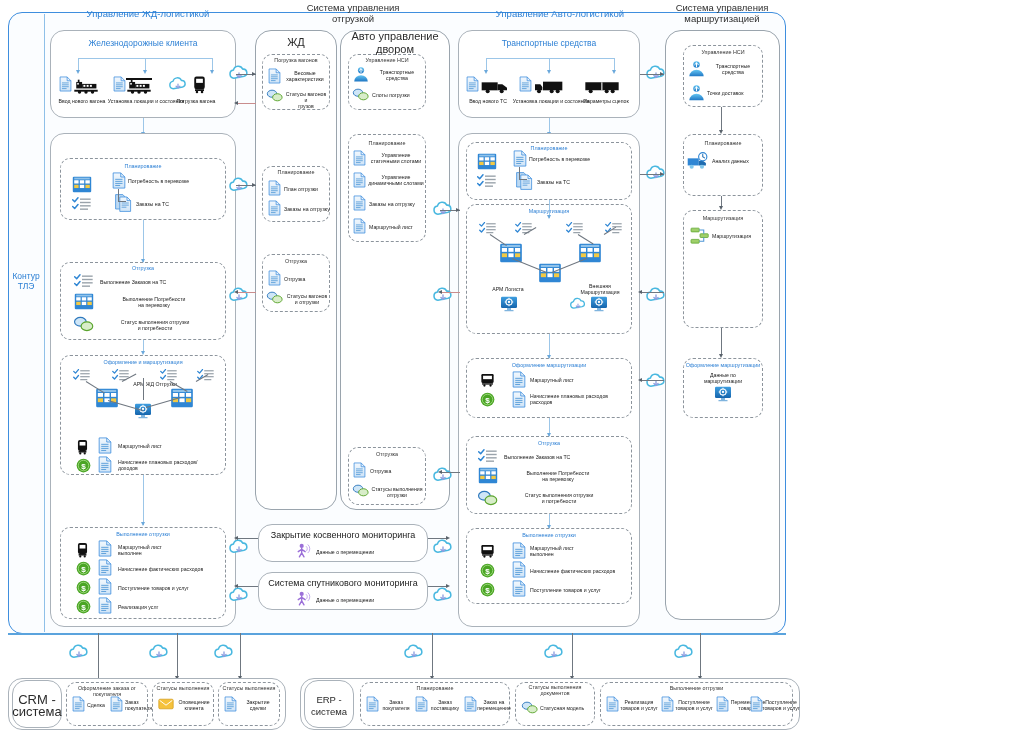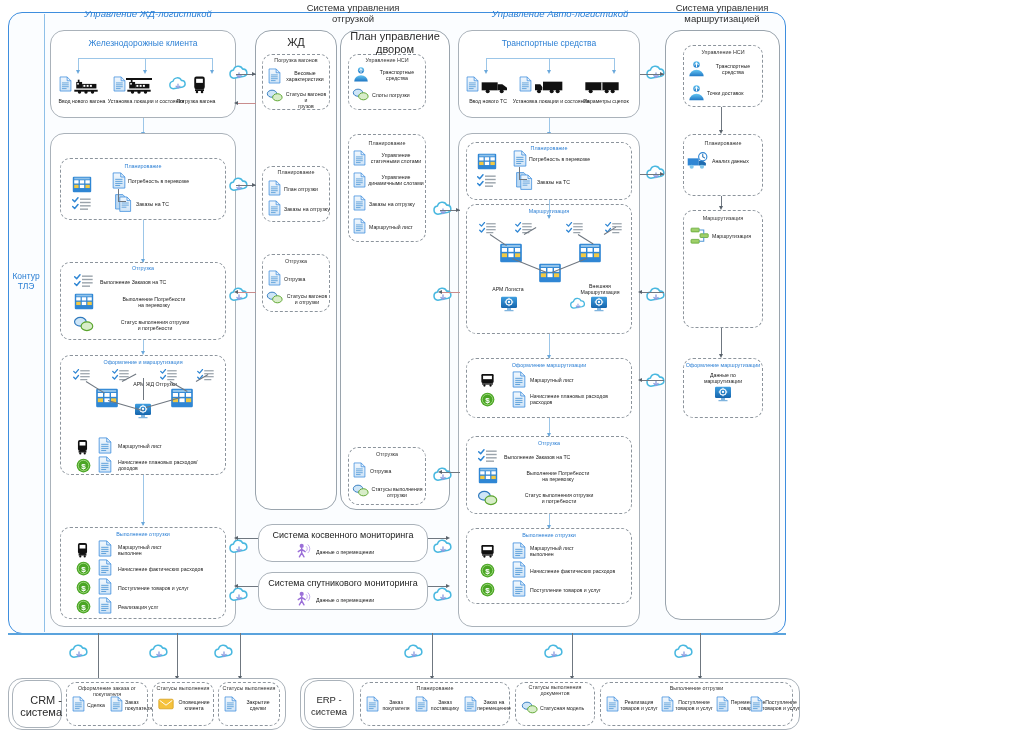--- a/index.html
+++ b/index.html
@@ -23,21 +23,21 @@
   }
   .rnd-box{
     border:1px solid #aab2ba;border-radius:14px;background:#ffffff;
   }
 
   
   .col-title{
     position:absolute;text-align:center;font-size:9.5px;line-height:11px;
     color:#2f2f2f;width:100%;
   }
-  .col-title.blue{color:#2b7fd4;font-style:italic;}
+  .col-title.blue{color:#2b7fd4;}
   .box-title{
     position:absolute;left:0;right:0;text-align:center;
     font-size:8.5px;line-height:10px;color:#222;
   }
   .box-title.blue{color:#2b7fd4;}
   .box-title.big{font-size:11px;line-height:13px;color:#2b2b2b;}
 
   .mini-title{
     position:absolute;left:0;right:0;text-align:center;
     font-size:5.4px;line-height:6.4px;color:#333;
@@ -484,21 +484,21 @@
     <use href="#ico-doc"></use>
   </svg>
 <div class="lbl l" style="left:284px;top:276px;width:46px;">Отгрузка</div>
 <svg class="ic" style="left:266px;top:291px;width:18px;height:13px;">
     <use href="#ico-rings"></use>
   </svg>
 <div class="lbl" style="left:284px;top:293px;width:46px;white-space:pre-line;">Статусы вагонов
 и отгрузки</div>
 
 <div class="abs sys-box" style="left:340px;top:30px;width:110px;height:480px;"></div>
-<div class="box-title big" style="left:340px;top:30px;width:110px;white-space:pre-line;">План управление
+<div class="box-title big" style="left:340px;top:30px;width:110px;white-space:pre-line;">Авто управление
 двором</div>
 
 <div class="abs dash-box" style="left:348px;top:54px;width:78px;height:56px;"></div>
 <div class="mini-title" style="left:348px;top:57px;width:78px;">Управление НСИ</div>
 <svg class="ic" style="left:353px;top:66px;width:16px;height:16px;">
     <use href="#ico-person"></use>
   </svg>
 <div class="lbl" style="left:371px;top:69px;width:52px;white-space:pre-line;">Транспортные
 средства</div>
 <svg class="ic" style="left:352px;top:88px;width:18px;height:13px;">
@@ -748,21 +748,21 @@
 
 <div class="abs dash-box" style="left:683px;top:358px;width:80px;height:60px;"></div>
 <div class="mini-title blue" style="left:681px;top:362px;width:84px;">Оформление маршрутизации</div>
 <div class="lbl" style="left:690px;top:372px;width:66px;white-space:pre-line;">Данные по
 маршрутизации</div>
 <svg class="ic" style="left:714px;top:386px;width:18px;height:16px;">
     <use href="#ico-monitor"></use>
   </svg>
 
 <div class="abs rnd-box" style="left:258px;top:524px;width:170px;height:38px;"></div>
-<div class="box-title" style="left:258px;top:530px;width:170px;font-size:9px;">Система косвенного мониторинга</div>
+<div class="box-title" style="left:258px;top:530px;width:170px;font-size:9px;">Закрытие косвенного мониторинга</div>
 <svg class="ic" style="left:296px;top:543px;width:16px;height:15px;">
     <use href="#ico-track"></use>
   </svg>
 <div class="lbl l" style="left:316px;top:549px;width:90px;">Данные о перемещении</div>
 
 <div class="abs rnd-box" style="left:258px;top:572px;width:170px;height:38px;"></div>
 <div class="box-title" style="left:258px;top:578px;width:170px;font-size:9px;">Система спутникового мониторинга</div>
 <svg class="ic" style="left:296px;top:591px;width:16px;height:15px;">
     <use href="#ico-track"></use>
   </svg>
@@ -875,21 +875,21 @@
 <div class="abs ln v" style="left:432px;top:633px;height:45px;"></div>
 <div class="arw down" style="left:429.5px;top:676px;"></div>
 <div class="abs ln v" style="left:572px;top:633px;height:45px;"></div>
 <div class="arw down" style="left:569.5px;top:676px;"></div>
 <div class="abs ln v" style="left:700px;top:633px;height:45px;"></div>
 <div class="arw down" style="left:697.5px;top:676px;"></div>
 
 <div class="abs rnd-box" style="left:8px;top:678px;width:278px;height:52px;"></div>
 <div class="abs rnd-box" style="left:12px;top:680px;width:50px;height:48px;"></div>
 <div class="abs" style="left:12px;top:694px;width:50px;">
-  <div class="sys-label" style="position:static;white-space:pre-line;font-size:11px;text-align:right;">CRM -
+  <div class="sys-label" style="position:static;white-space:pre-line;font-size:13px;">CRM -
 система</div>
 </div>
 
 <div class="abs dash-box" style="left:66px;top:682px;width:82px;height:44px;"></div>
 <div class="mini-title" style="left:66px;top:685px;width:82px;">Оформление заказа от покупателя</div>
 <svg class="ic" style="left:72px;top:696px;width:13px;height:16px;">
     <use href="#ico-doc"></use>
   </svg>
 <div class="lbl l" style="left:87px;top:702px;width:26px;">Сделка</div>
 <svg class="ic" style="left:110px;top:696px;width:13px;height:16px;">

